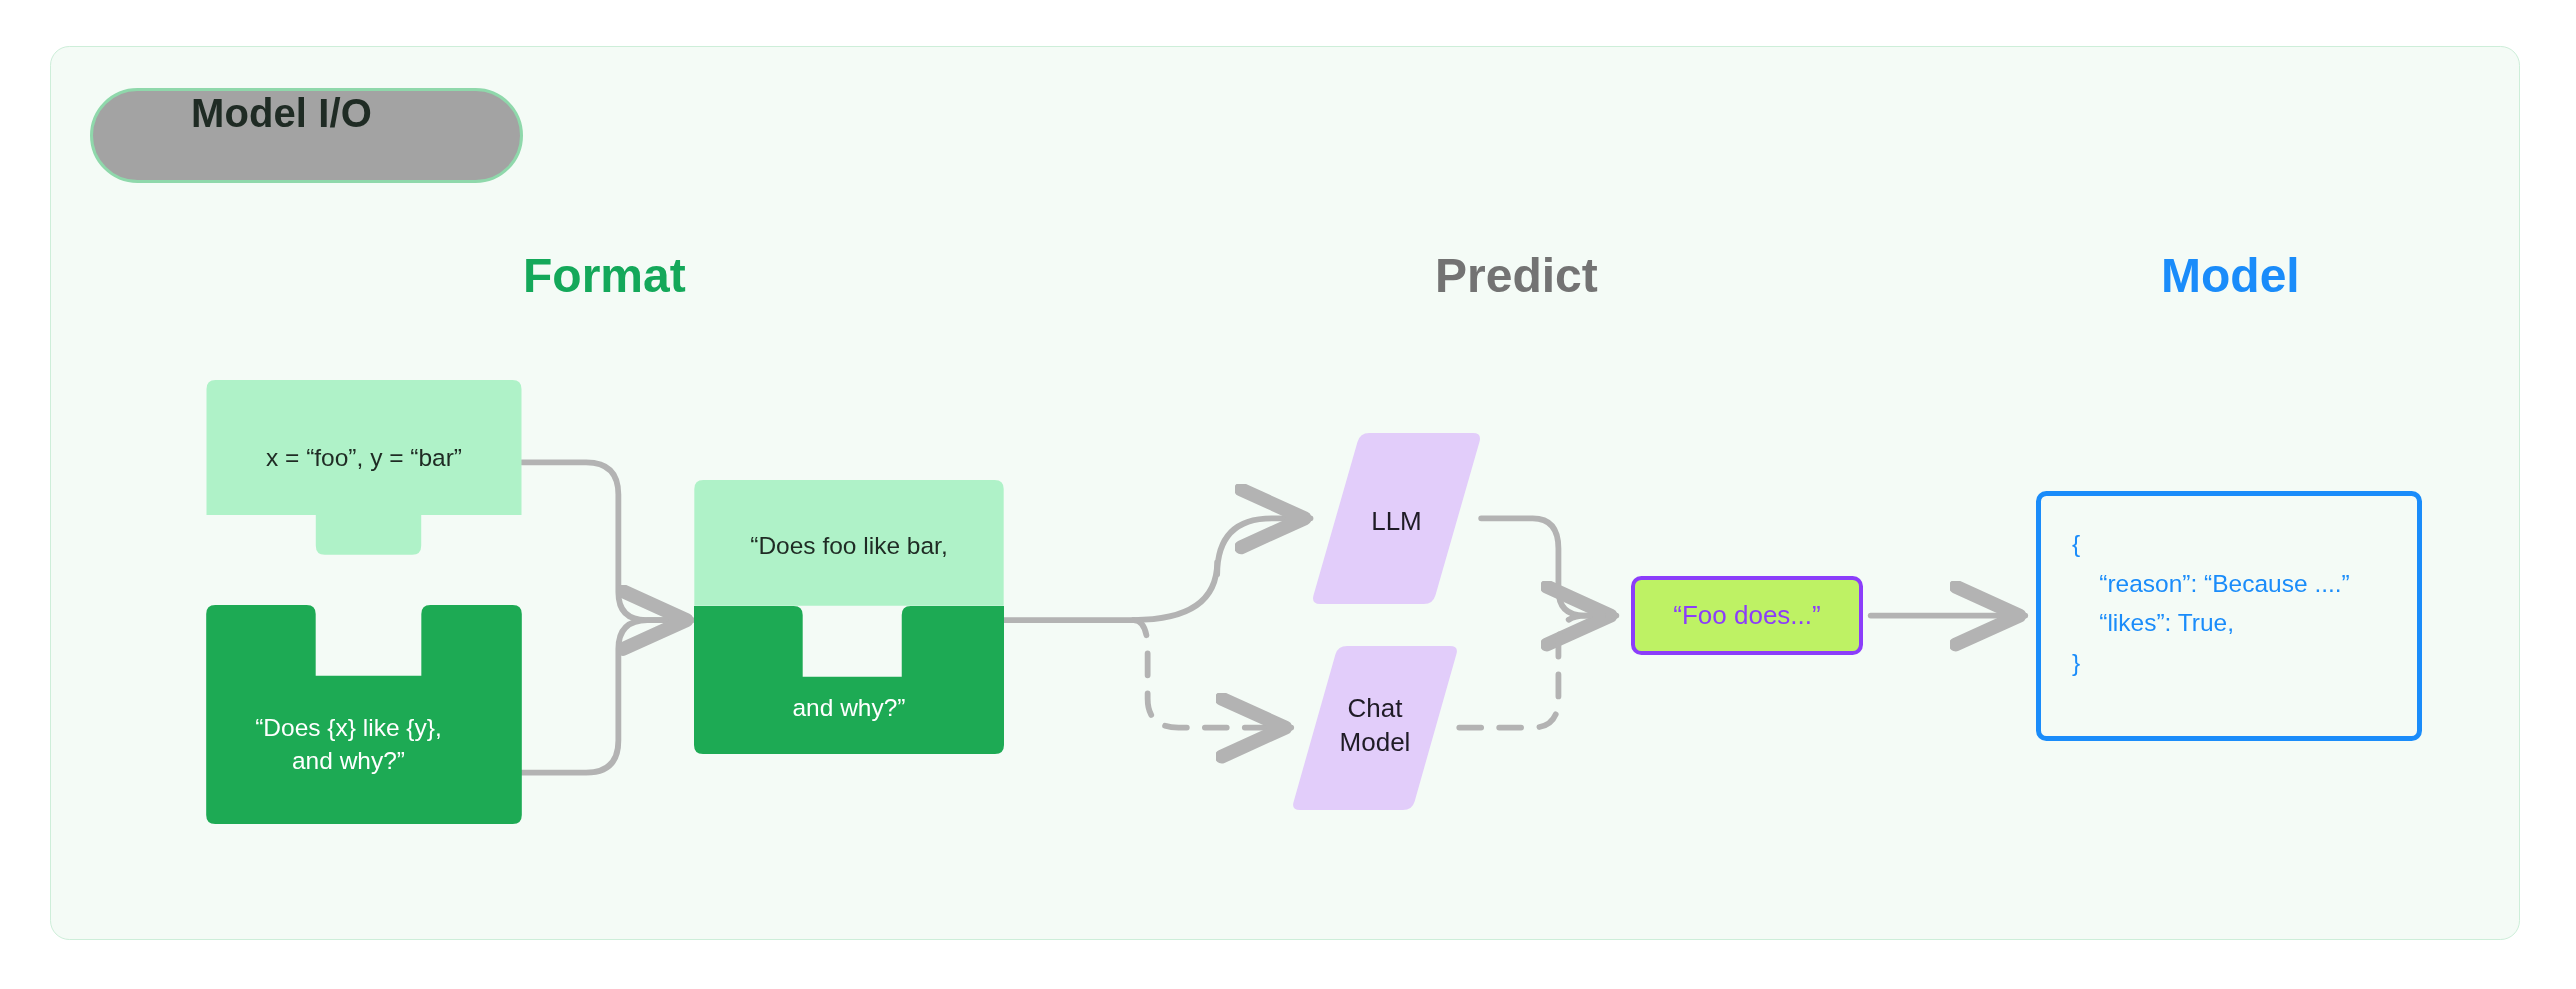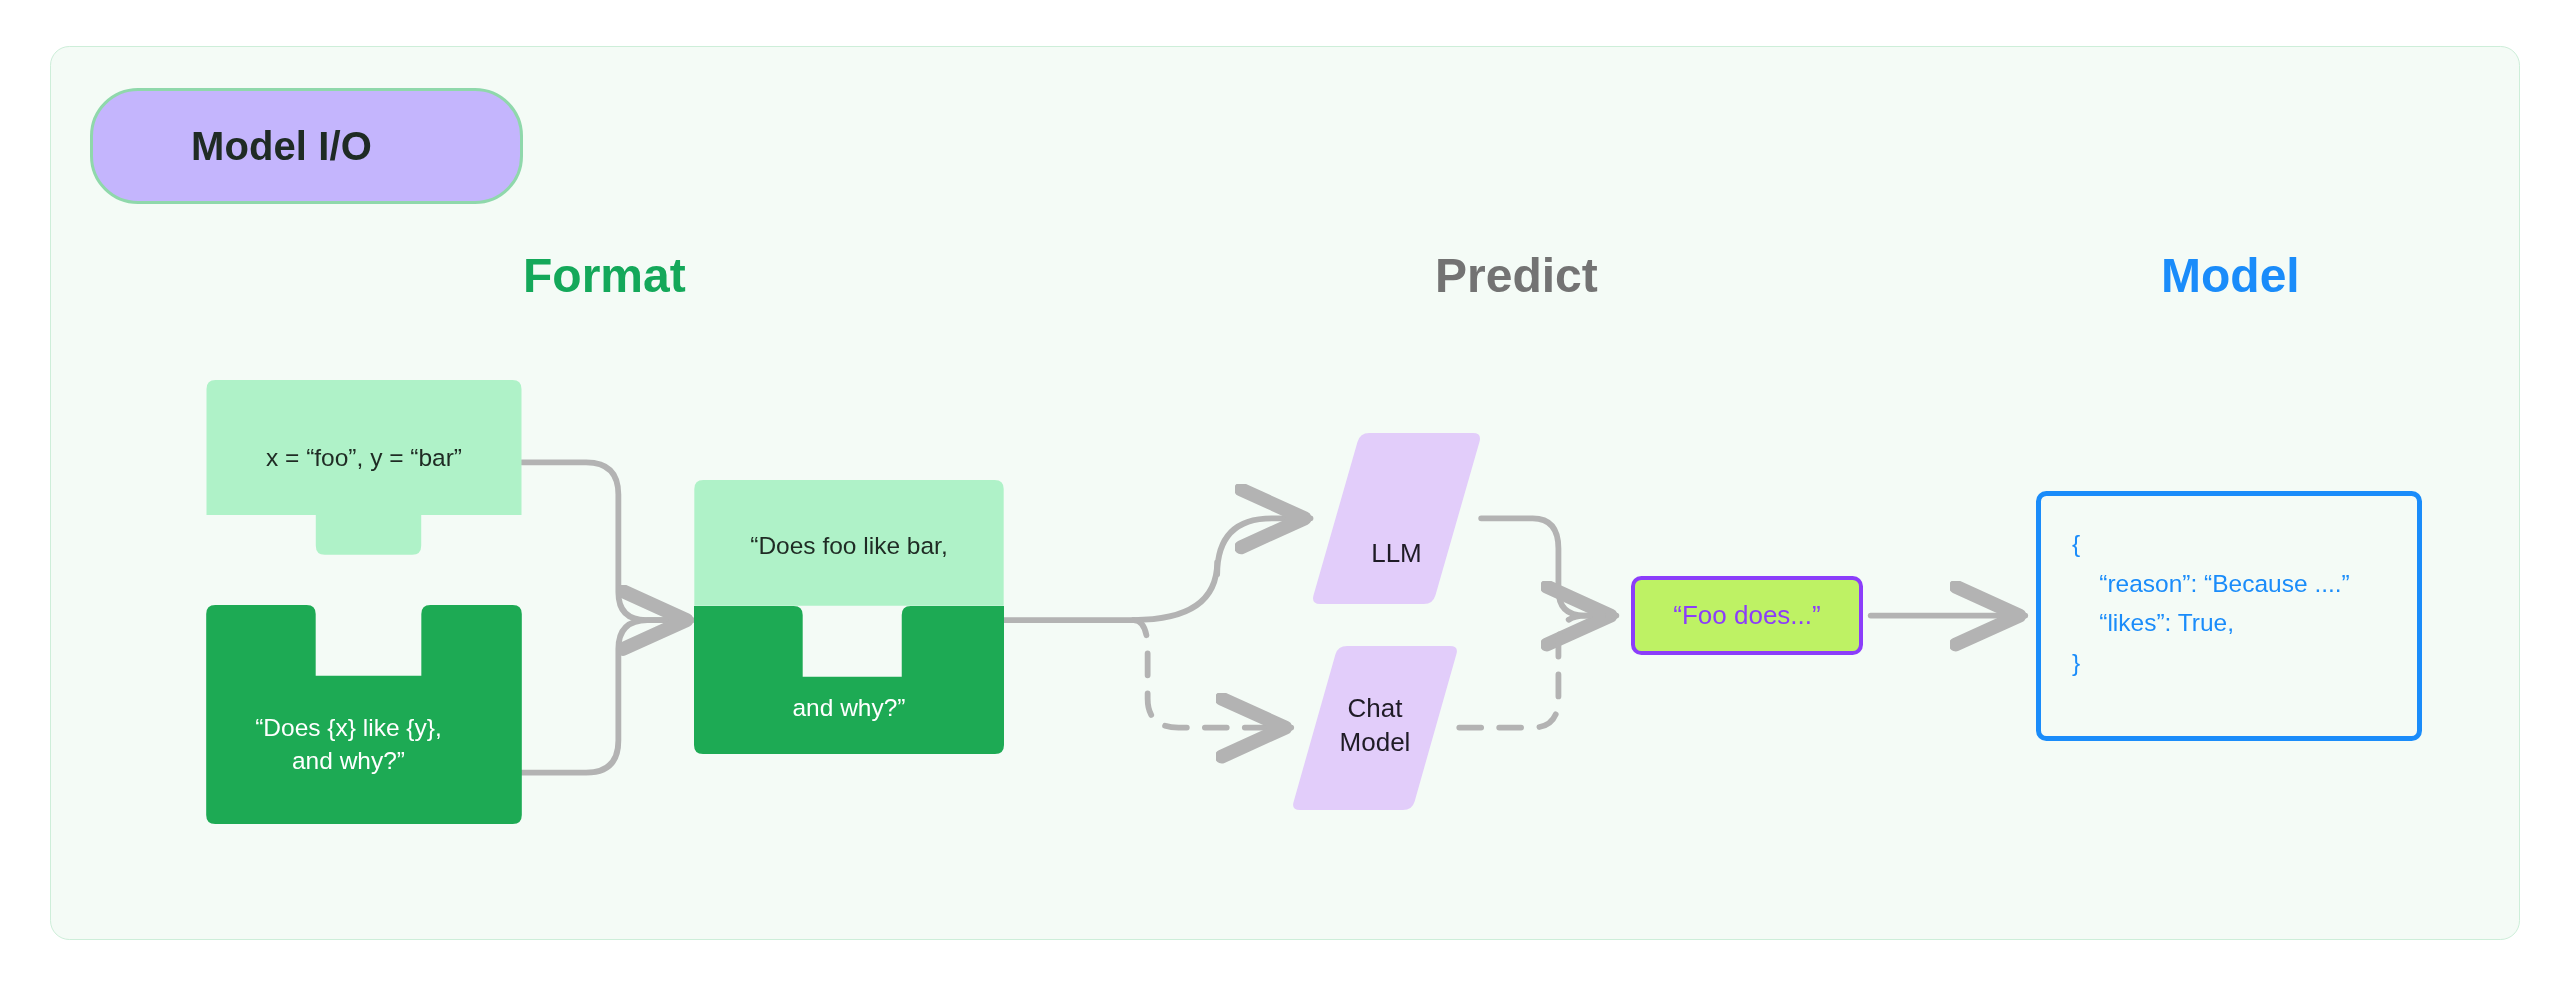--- a/index.html
+++ b/index.html
@@ -33,27 +33,26 @@
     border-radius: 19.3px;
     box-sizing: border-box;
   }
 
   
   .badge {
     position: absolute;
     left: 90px;
     top: 88px;
     width: 433px;
-    height: 116px;
-    background: #c4b5fd;
+    height: 95px;
+    background: #a3a3a3;
     border: 3.2px solid #8fd8ab;
     border-radius: 48px;
     box-sizing: border-box;
     display: flex;
-    align-items: center;
     padding-left: 98px;
     box-sizing: border-box;
   }
   .badge-text {
     font-size: 40px;
     font-weight: bold;
     color: #1f2b24;
     letter-spacing: 0.1px;
   }
 
@@ -217,21 +216,21 @@
     </svg>
   </div>
   <div class="piece-label label-dark" style="left:694px; top:692px; width:310px;">and why?”</div>
 
   <div class="model" style="left:1311px; top:433px;">
     <svg width="171" height="171" viewBox="0 0 265 265">
       <path d="M 72 14 Q 76 0 90 0 H 251 Q 265 0 261 14 L 193 251 Q 189 265 175 265
                H 14 Q 0 265 4 251 L 72 14 Z" fill="#e2cdfa"></path>
     </svg>
   </div>
-  <div class="model-label" style="left:1311px; top:504px; width:171px;margin-top:32px;">LLM</div>
+  <div class="model-label" style="left:1311px; top:504px; width:171px;">LLM</div>
 
   <div class="model" style="left:1291px; top:646px;">
     <svg width="168" height="164" viewBox="0 0 261 255">
       <path d="M 69 13 Q 73 0 87 0 H 247 Q 261 0 257 13 L 192 242 Q 188 255 174 255
                H 14 Q 0 255 4 242 L 69 13 Z" fill="#e2cdfa"></path>
     </svg>
   </div>
   <div class="model-label" style="left:1291px; top:691px; width:168px;">Chat
 Model</div>
 

